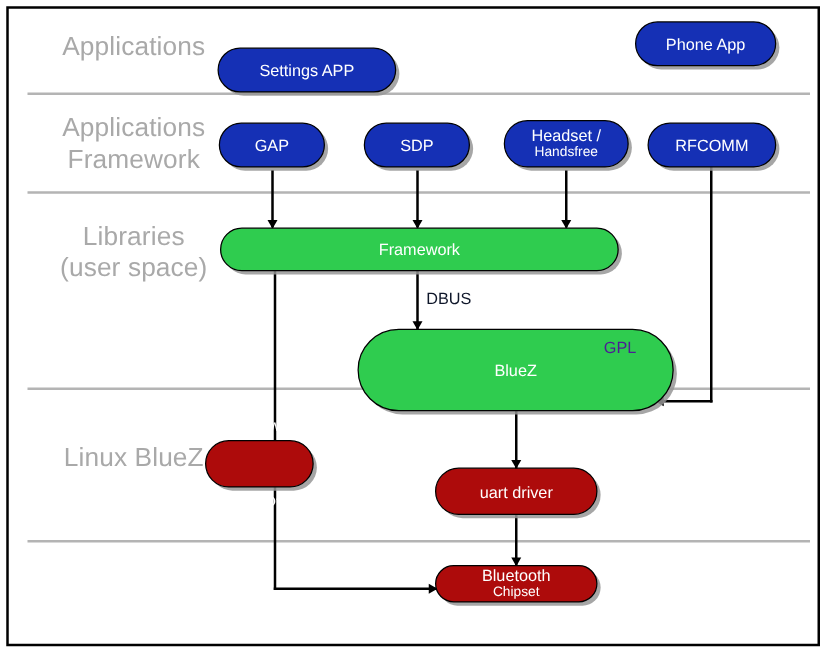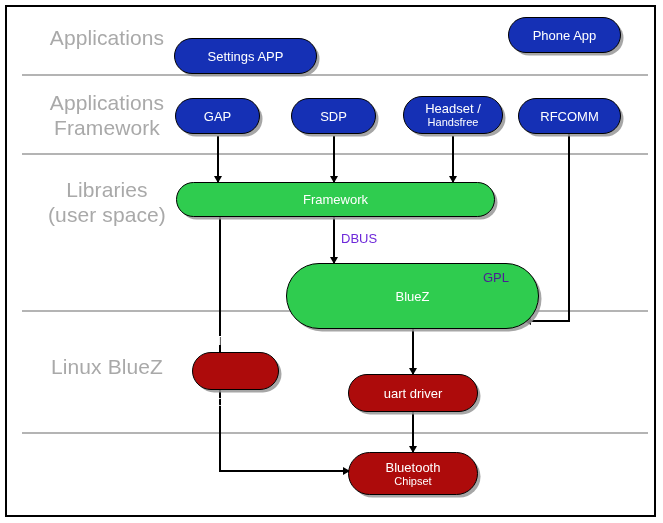--- a/index.html
+++ b/index.html
@@ -69,21 +69,21 @@
   .node.red   { background: #ad0b0b; }
   .node .lbl  { display: block; }
   .node .sub  { display: block; font-size: 11px; line-height: 13px; }
 
   .node.green .lbl { font-size: 13px; }
 
   
   .annot {
     position: absolute;
     font-size: 13px;
-    color: #6d28d9;
+    color: #0f172a;
     z-index: 6;
     white-space: nowrap;
   }
   .annot.onbox { color: #4c1d95; }
 
   
   .line {
     position: absolute;
     background: #000000;
     z-index: 2;
@@ -187,26 +187,26 @@
     <span class="lbl">Framework</span>
   </div>
 
   <div class="node green" style="left:286px; top:263px; width:253px; height:66px;">
     <span class="lbl">BlueZ</span>
   </div>
   <div class="annot onbox" style="left:483px; top:270px;">GPL</div>
 
   <div class="annot" style="left:341px; top:231px;">DBUS</div>
 
-  <div class="node red" style="left:192px; top:352px; width:87px; height:38px; flex-direction:column;gap:48px;">
+  <div class="node red" style="left:164px; top:352px; width:87px; height:38px; flex-direction:column;gap:48px;">
     <span class="lbl">BT Power</span>
     <span class="sub">On / Off</span>
   </div>
 
   <div class="node red" style="left:348px; top:374px; width:130px; height:38px;">
     <span class="lbl">uart driver</span>
   </div>
 
-  <div class="node red" style="left:348px; top:452px; width:130px; height:43px; flex-direction:column;">
+  <div class="node red" style="left:348px; top:452px; width:130px; height:30px; flex-direction:column;">
     <span class="lbl">Bluetooth</span>
     <span class="sub">Chipset</span>
   </div>
 </div>
 
 </body></html>

